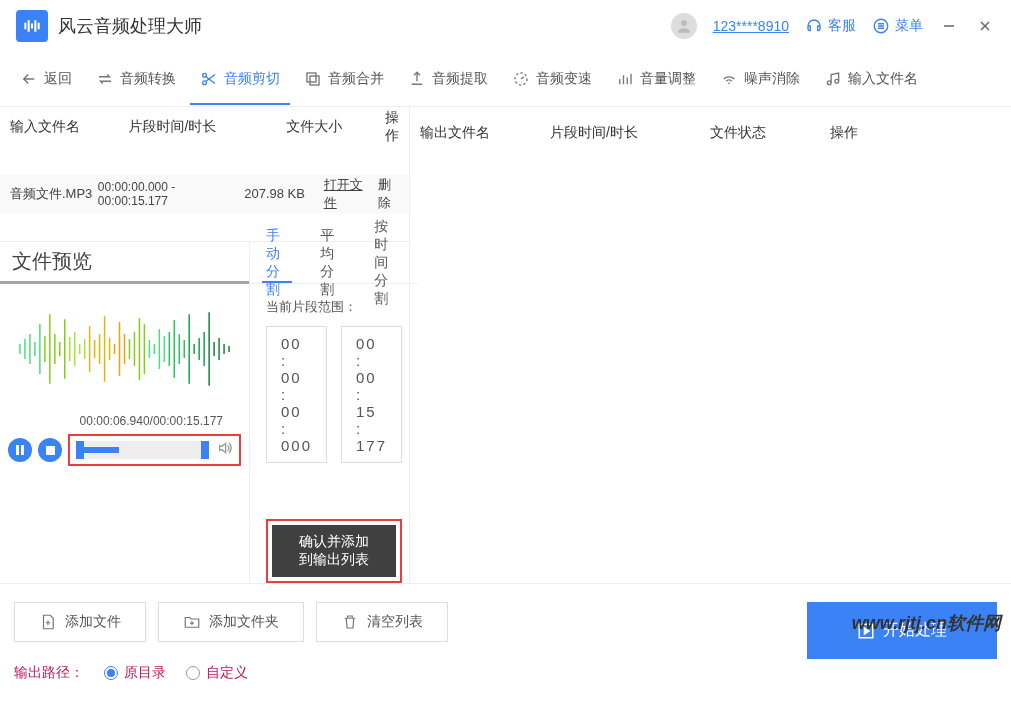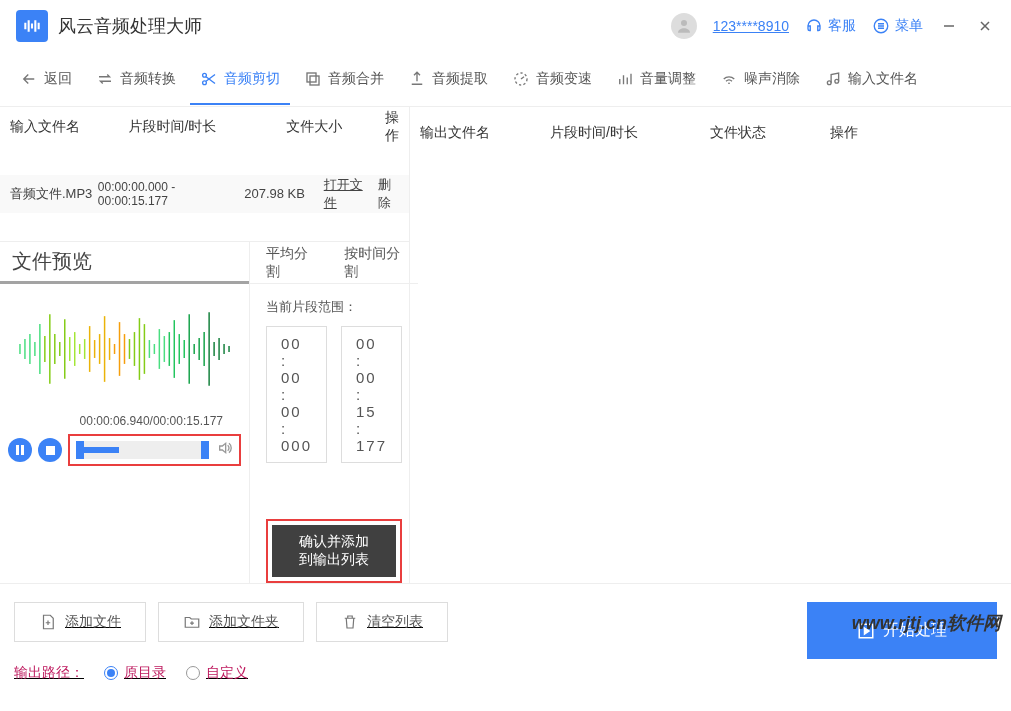--- a/index.html
+++ b/index.html
@@ -66,21 +66,21 @@
 .split-tab { padding: 0 16px; height: 100%; display: flex; align-items: center; font-size: 14px; color: #555; cursor: pointer; position: relative; }
 .split-tab.active { color: #3B82F6; }
 .split-tab.active::after { content: ''; position: absolute; bottom: 0; left: 12px; right: 12px; height: 2px; background: #3B82F6; }
 .range-label { padding: 14px 16px 10px; font-size: 13px; color: #555; }
 .time-inputs { display: flex; gap: 14px; padding: 0 16px; }
 .time-box { border: 1px solid #ddd; padding: 8px 14px; font-size: 15px; letter-spacing: 2px; color: #555; }
 .confirm-wrap { padding: 56px 16px 0; }
 .redbox2 { border: 2px solid #E93E3E; padding: 4px; display: inline-block; }
 .confirm-btn { background: #404040; color: #fff; padding: 8px 22px; font-size: 14px; border: none; cursor: pointer; }
 
-.bottom-bar { position: absolute; bottom: 0; left: 0; right: 0; height: 128px; border-top: 1px solid #eee; padding: 18px 14px; text-decoration: underline; }
+.bottom-bar { position: absolute; bottom: 0; left: 0; right: 0; height: 128px; border-top: 1px solid #eee; padding: 18px 14px; }
 .action-btns { display: flex; gap: 12px; }
 .act-btn { display: flex; align-items: center; gap: 8px; border: 1px solid #ddd; padding: 10px 24px; font-size: 14px; color: #555; cursor: pointer; }
 .act-btn svg { width: 18px; height: 18px; stroke: #777; }
 .start-btn { position: absolute; right: 14px; top: 18px; background: #3B82F6; color: #ffffff; padding: 18px 50px; font-size: 16px; border: none; cursor: pointer; display: flex; align-items: center; gap: 8px; }
 .output-path { margin-top: 22px; display: flex; align-items: center; gap: 20px; font-size: 14px; color: #be185d; }
 .radio-opt { display: flex; align-items: center; gap: 6px; cursor: pointer; }
 .radio-dot { width: 14px; height: 14px; border-radius: 50%; border: 1px solid #999; display: flex; align-items: center; justify-content: center; }
 .radio-dot.checked { border-color: #3B82F6; }
 .radio-dot.checked::after { content: ''; width: 8px; height: 8px; border-radius: 50%; background: #3B82F6; }
 
@@ -285,20 +285,21 @@
               </div>
               <span class="vol-icon"><svg width="16" height="16" viewBox="0 0 24 24" fill="none" stroke="#999" stroke-width="2">
                     <path d="M4 9v6h4l5 4V5L8 9H4zM16 8a5 5 0 010 8M18 5a9 9 0 010 14"></path>
                   </svg></span>
             </div>
           </div>
         </div>
       </div>
       <div class="preview-right">
         <div class="split-tabs">
+          <div class="split-tab active">手动分割</div>
           <div class="split-tab">平均分割</div>
           <div class="split-tab">按时间分割</div>
         </div>
         <div class="range-label">当前片段范围：</div>
         <div class="time-inputs">
           <div class="time-box">00 : 00 : 00 : 000</div>
           <div class="time-box">00 : 00 : 15 : 177</div>
         </div>
         <div class="confirm-wrap">
           <div class="redbox2">

